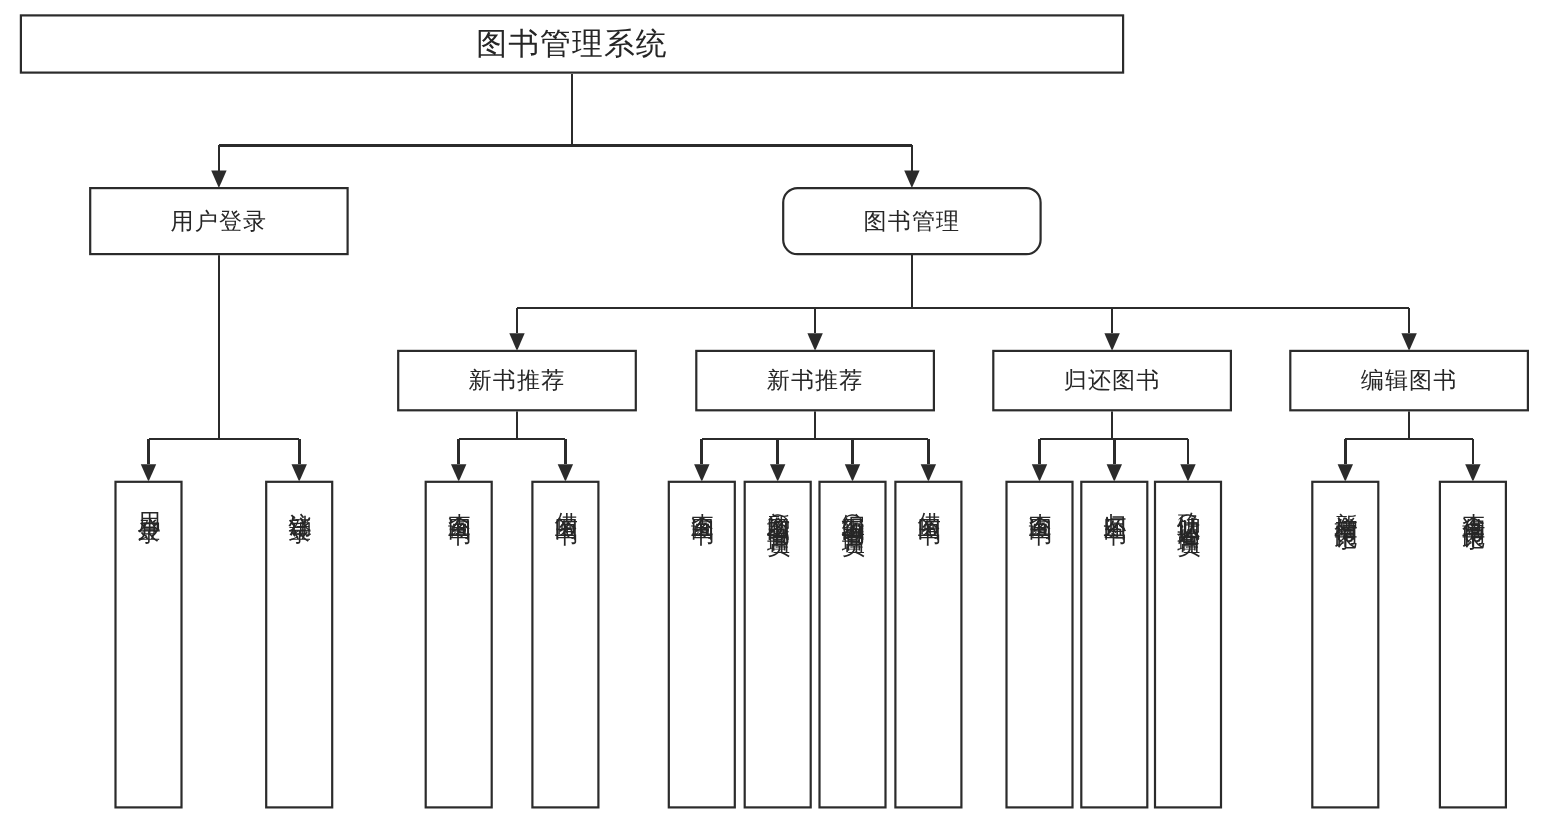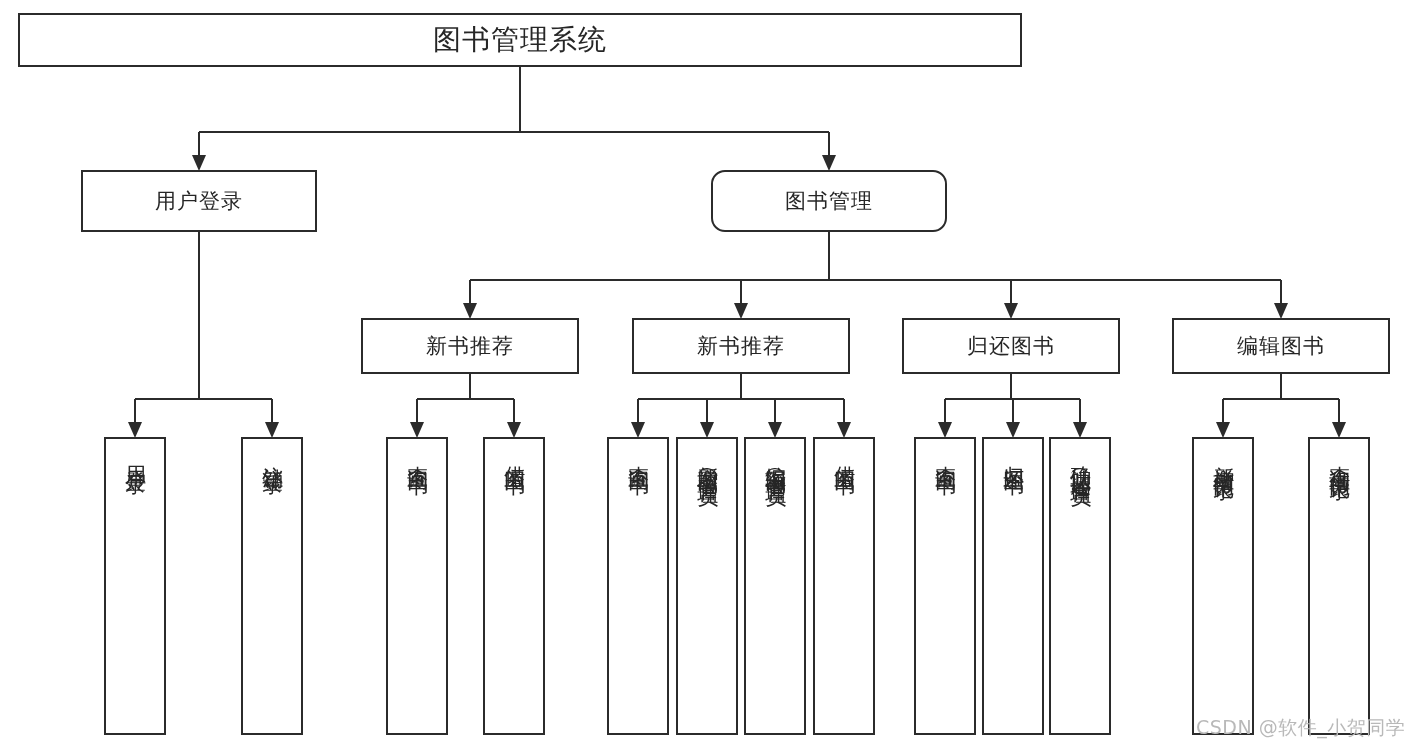--- a/index.html
+++ b/index.html
@@ -185,14 +185,13 @@
       <div class="node vertical" id="node-leaf-confirm-return-admin" style="left: 1049px; top: 437px; width: 62px; height: 298px;">
         <span class="label">确认归还（管理员）</span>
       </div>
       <div class="node vertical" id="node-leaf-add-borrow-record" style="left: 1192px; top: 437px; width: 62px; height: 298px;">
         <span class="label">新增借阅记录</span>
       </div>
       <div class="node vertical" id="node-leaf-query-borrow-record" style="left: 1308px; top: 437px; width: 62px; height: 298px;">
         <span class="label">查询借阅记录</span>
       </div>
     </div>
-  <div class="watermark" style="left: 1196px; top: 715px;">CSDN @软件_小贺同学</div>
 </div>
 
 </body></html>

